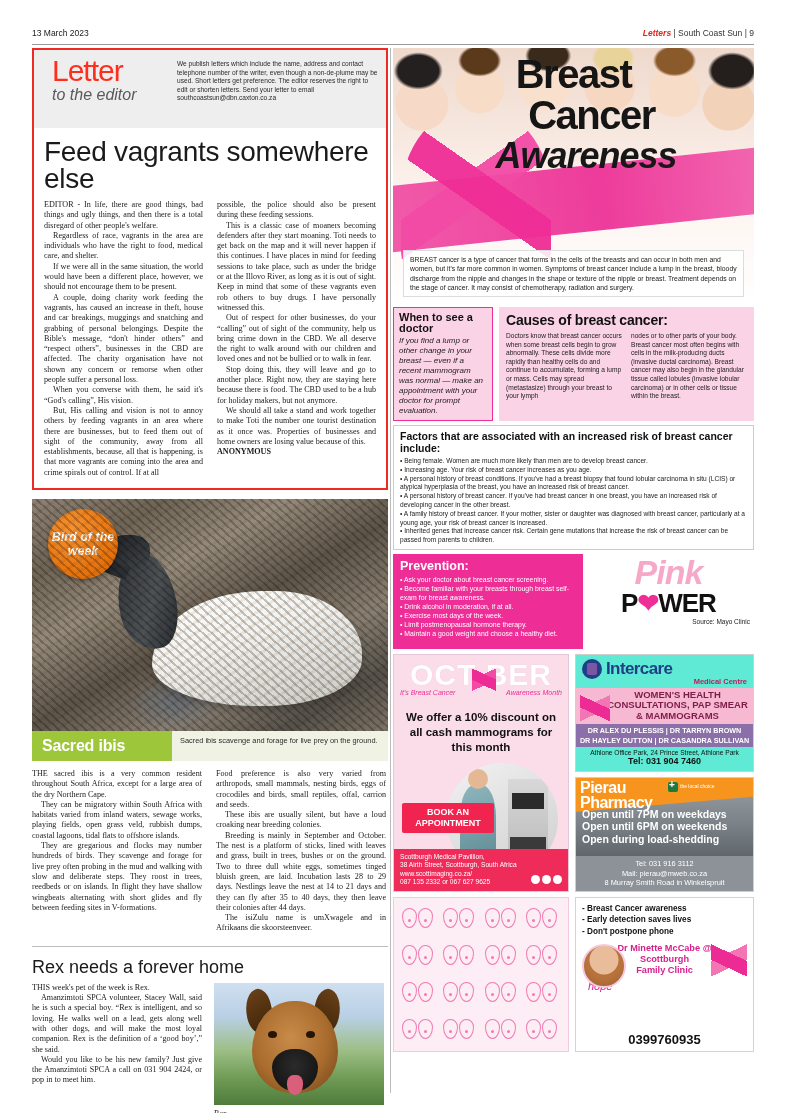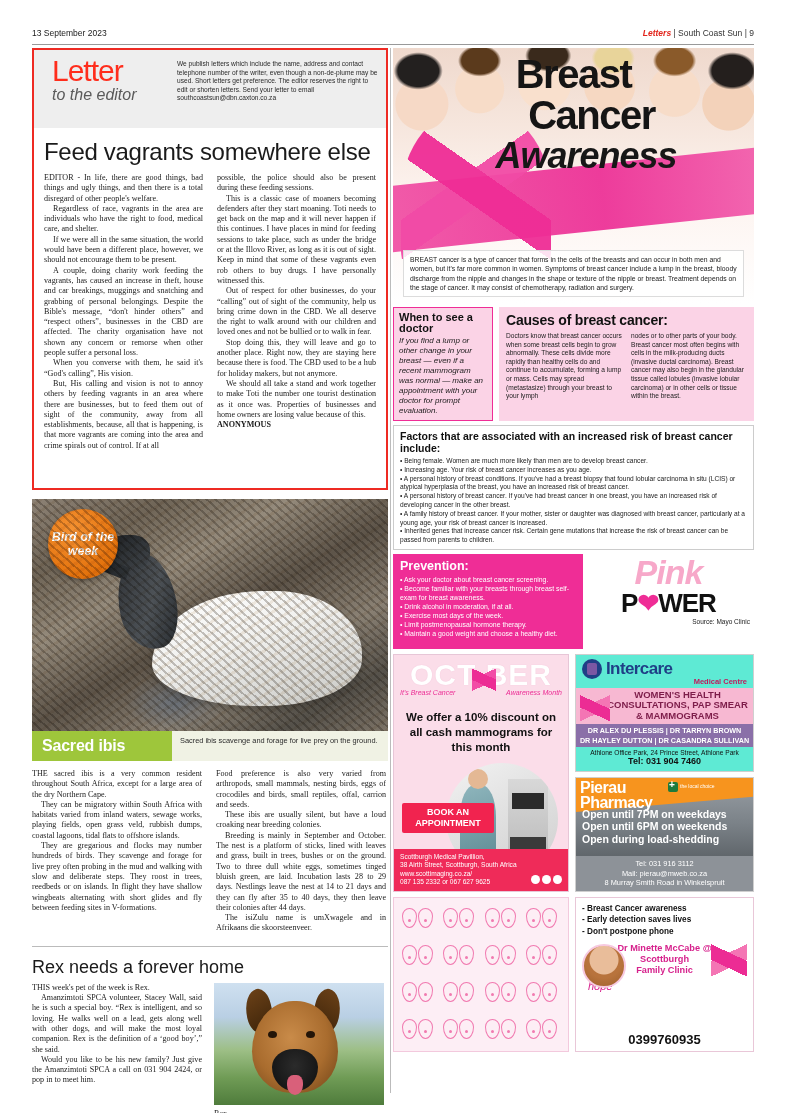--- a/index.html
+++ b/index.html
@@ -40,21 +40,21 @@
     font-family:"Liberation Sans", sans-serif; font-weight:400;
   }
   .letter-logo .l2 {
     font-size:16px; color:#5a5a5a; font-style:italic; line-height:18px;
     font-family:"Liberation Sans", sans-serif;
   }
   .letter-blurb {
     flex:1; font-size:6.6px; line-height:8.6px; color:#2a2a2a; padding-top:4px;
   }
   .letter-headline {
-    font-size:24px; color:#1a1a1a; line-height:27px; padding:10px 10px 6px 10px;
+    font-size:28px; color:#1a1a1a; line-height:27px; padding:10px 10px 6px 10px;
     font-weight:400; letter-spacing:-0.3px;
   }
   .letter-body { display:flex; gap:14px; padding:2px 10px 8px 10px; }
   .letter-body .c { width:160px; font-family:"Liberation Serif", serif;
                     font-size:8.1px; line-height:10.3px; color:#1a1a1a; text-align:justify; }
   .letter-body .c p { text-indent:9px; margin:0; }
   .letter-body .c p.noindent { text-indent:0; }
   .sig { font-weight:bold; text-indent:0 !important; }
 
   
@@ -404,21 +404,21 @@
       linear-gradient(25deg, rgba(0,0,0,0) 44%, #ec2c94 44%, #ec2c94 62%, rgba(0,0,0,0) 62%),
       linear-gradient(-25deg, rgba(0,0,0,0) 44%, #f475b4 44%, #f475b4 62%, rgba(0,0,0,0) 62%);
   }
 </style>
 </head>
 <body>
 
 <div class="page">
 
   <div class="masthead">
-    <div class="date">13 September 2023</div>
+    <div class="date">13 March 2023</div>
     <div class="right">
       <span class="lbl">Letters</span><span> | </span><span>South Coast Sun</span><span> | </span><span>9</span>
     </div>
   </div>
   <div class="rule-top"></div>
   <div class="vdiv"></div>
 
   <div class="left-col">
 
     <div class="letter-box">

